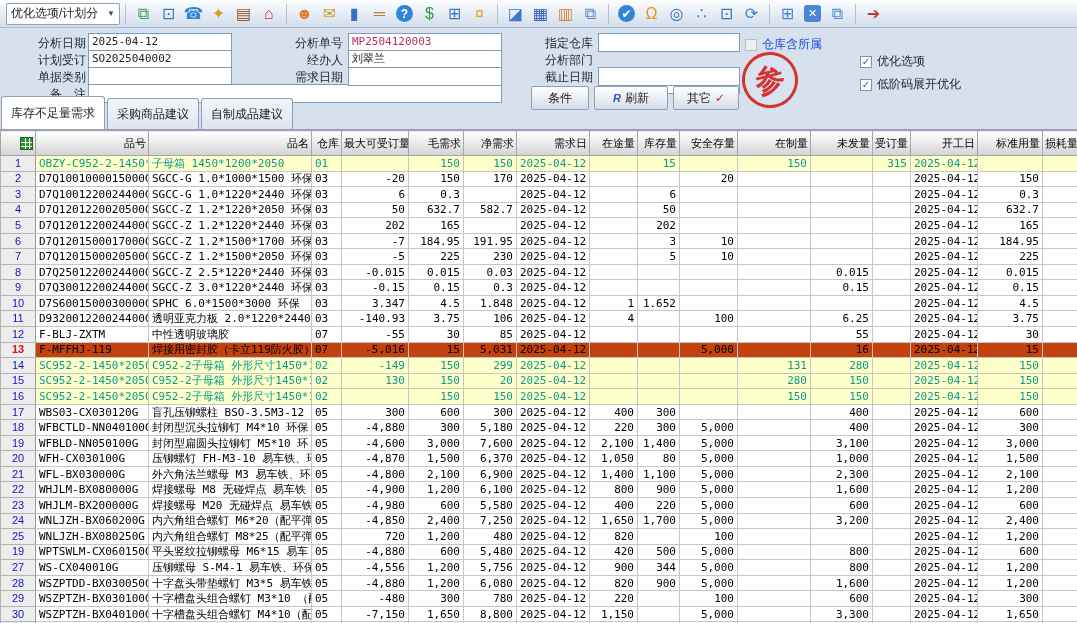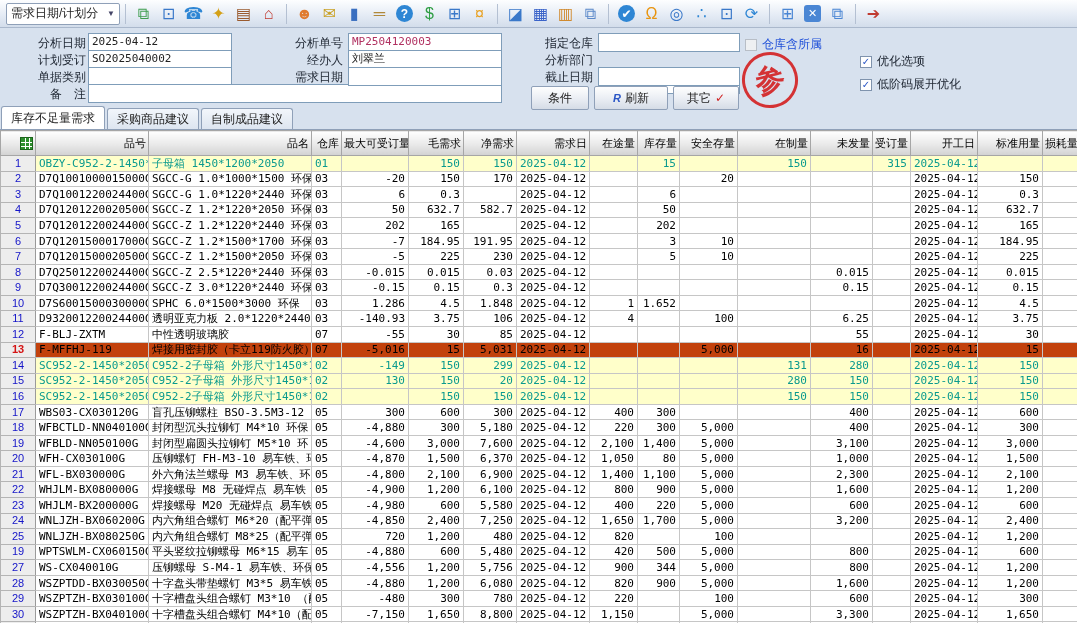--- a/index.html
+++ b/index.html
@@ -35,21 +35,21 @@
   .cb.checked::after{content:"✓";}
   .cbrow.disabled .cb{background:#eef0f2;border-color:#b8bec6;}
   .cbrow.disabled{color:#1d4ed8;}
   .stamp{position:absolute;width:50px;height:50px;border:3px solid #d42020;border-radius:50%;
     color:#d42020;display:flex;align-items:center;justify-content:center;font-size:30px;font-weight:bold;
     transform:rotate(-14deg);opacity:.9;background:rgba(255,255,255,.05);}
 
   
   .tabbar{position:absolute;left:0;top:108px;width:1077px;height:22px;display:flex;align-items:flex-end;
     border-bottom:1px solid #8fa0b8;box-sizing:border-box;padding-left:1px;}
-  .tab{height:20px;padding:0 9px;display:flex;align-items:center;font-size:12px;color:#222;
+  .tab{height:20px;padding:5px 9px;display:flex;align-items:center;font-size:12px;color:#222;
     background:linear-gradient(#f2f6fb,#dde5f0);border:1px solid #8fa0b8;border-bottom:none;
     border-radius:3px 3px 0 0;margin-right:2px;cursor:default;}
   .tab.active{background:#fff;height:22px;position:relative;z-index:2;}
 
   
   .grid{position:absolute;left:0;top:130px;width:1077px;height:493px;background:#fff;overflow:hidden;}
   table{border-collapse:collapse;table-layout:fixed;width:1079px;}
   th{height:24px;background:linear-gradient(#ffffff,#e9e9e9 55%,#d2d2d2);
     border:1px solid #a6a6a6;font-size:11px;font-weight:normal;color:#000;padding:0 2px;
     white-space:nowrap;overflow:hidden;text-align:right;}
@@ -70,21 +70,21 @@
       linear-gradient(#fff,#fff) 0 8px/100% 1px no-repeat,#2f8f2f;
     border:1px solid #1c641c;box-sizing:border-box;}
 </style>
 </head>
 <body>
 
 <div class="window">
 
   <div class="toolbar" id="toolbar-icons-wrap">
     <div class="module-dropdown">
-      <span>需求日期/计划分</span>
+      <span>优化选项/计划分</span>
       <span class="caret">▼</span>
     </div>
     <span class="tbsep"></span>
     <span id="toolbar-icons" style="display:flex;align-items:center;">
         <span class="tbicon" style="color: rgb(63, 158, 79);">⧉</span>
         <span class="tbicon" style="color: rgb(58, 120, 201);">⊡</span>
         <span class="tbicon" style="color: rgb(46, 134, 212);">☎</span>
         <span class="tbicon" style="color: rgb(212, 160, 23);">✦</span>
         <span class="tbicon" style="color: rgb(154, 91, 47);">▤</span>
         <span class="tbicon" style="color: rgb(192, 58, 47);">⌂</span>
@@ -390,21 +390,21 @@
             <td class="r"></td>
             <td class="l">2025-04-12</td>
             <td class="r">0.15</td>
             <td class="r"></td>
           </tr>
           <tr class="normal">
             <td class="c rownum">10</td>
             <td class="l">D7S6001500030000G</td>
             <td class="l">SPHC 6.0*1500*3000 环保</td>
             <td class="l">03</td>
-            <td class="r">1.286</td>
+            <td class="r">3.347</td>
             <td class="r">4.5</td>
             <td class="r">1.848</td>
             <td class="l">2025-04-12</td>
             <td class="r">1</td>
             <td class="r">1.652</td>
             <td class="r"></td>
             <td class="r"></td>
             <td class="r"></td>
             <td class="r"></td>
             <td class="l">2025-04-12</td>

